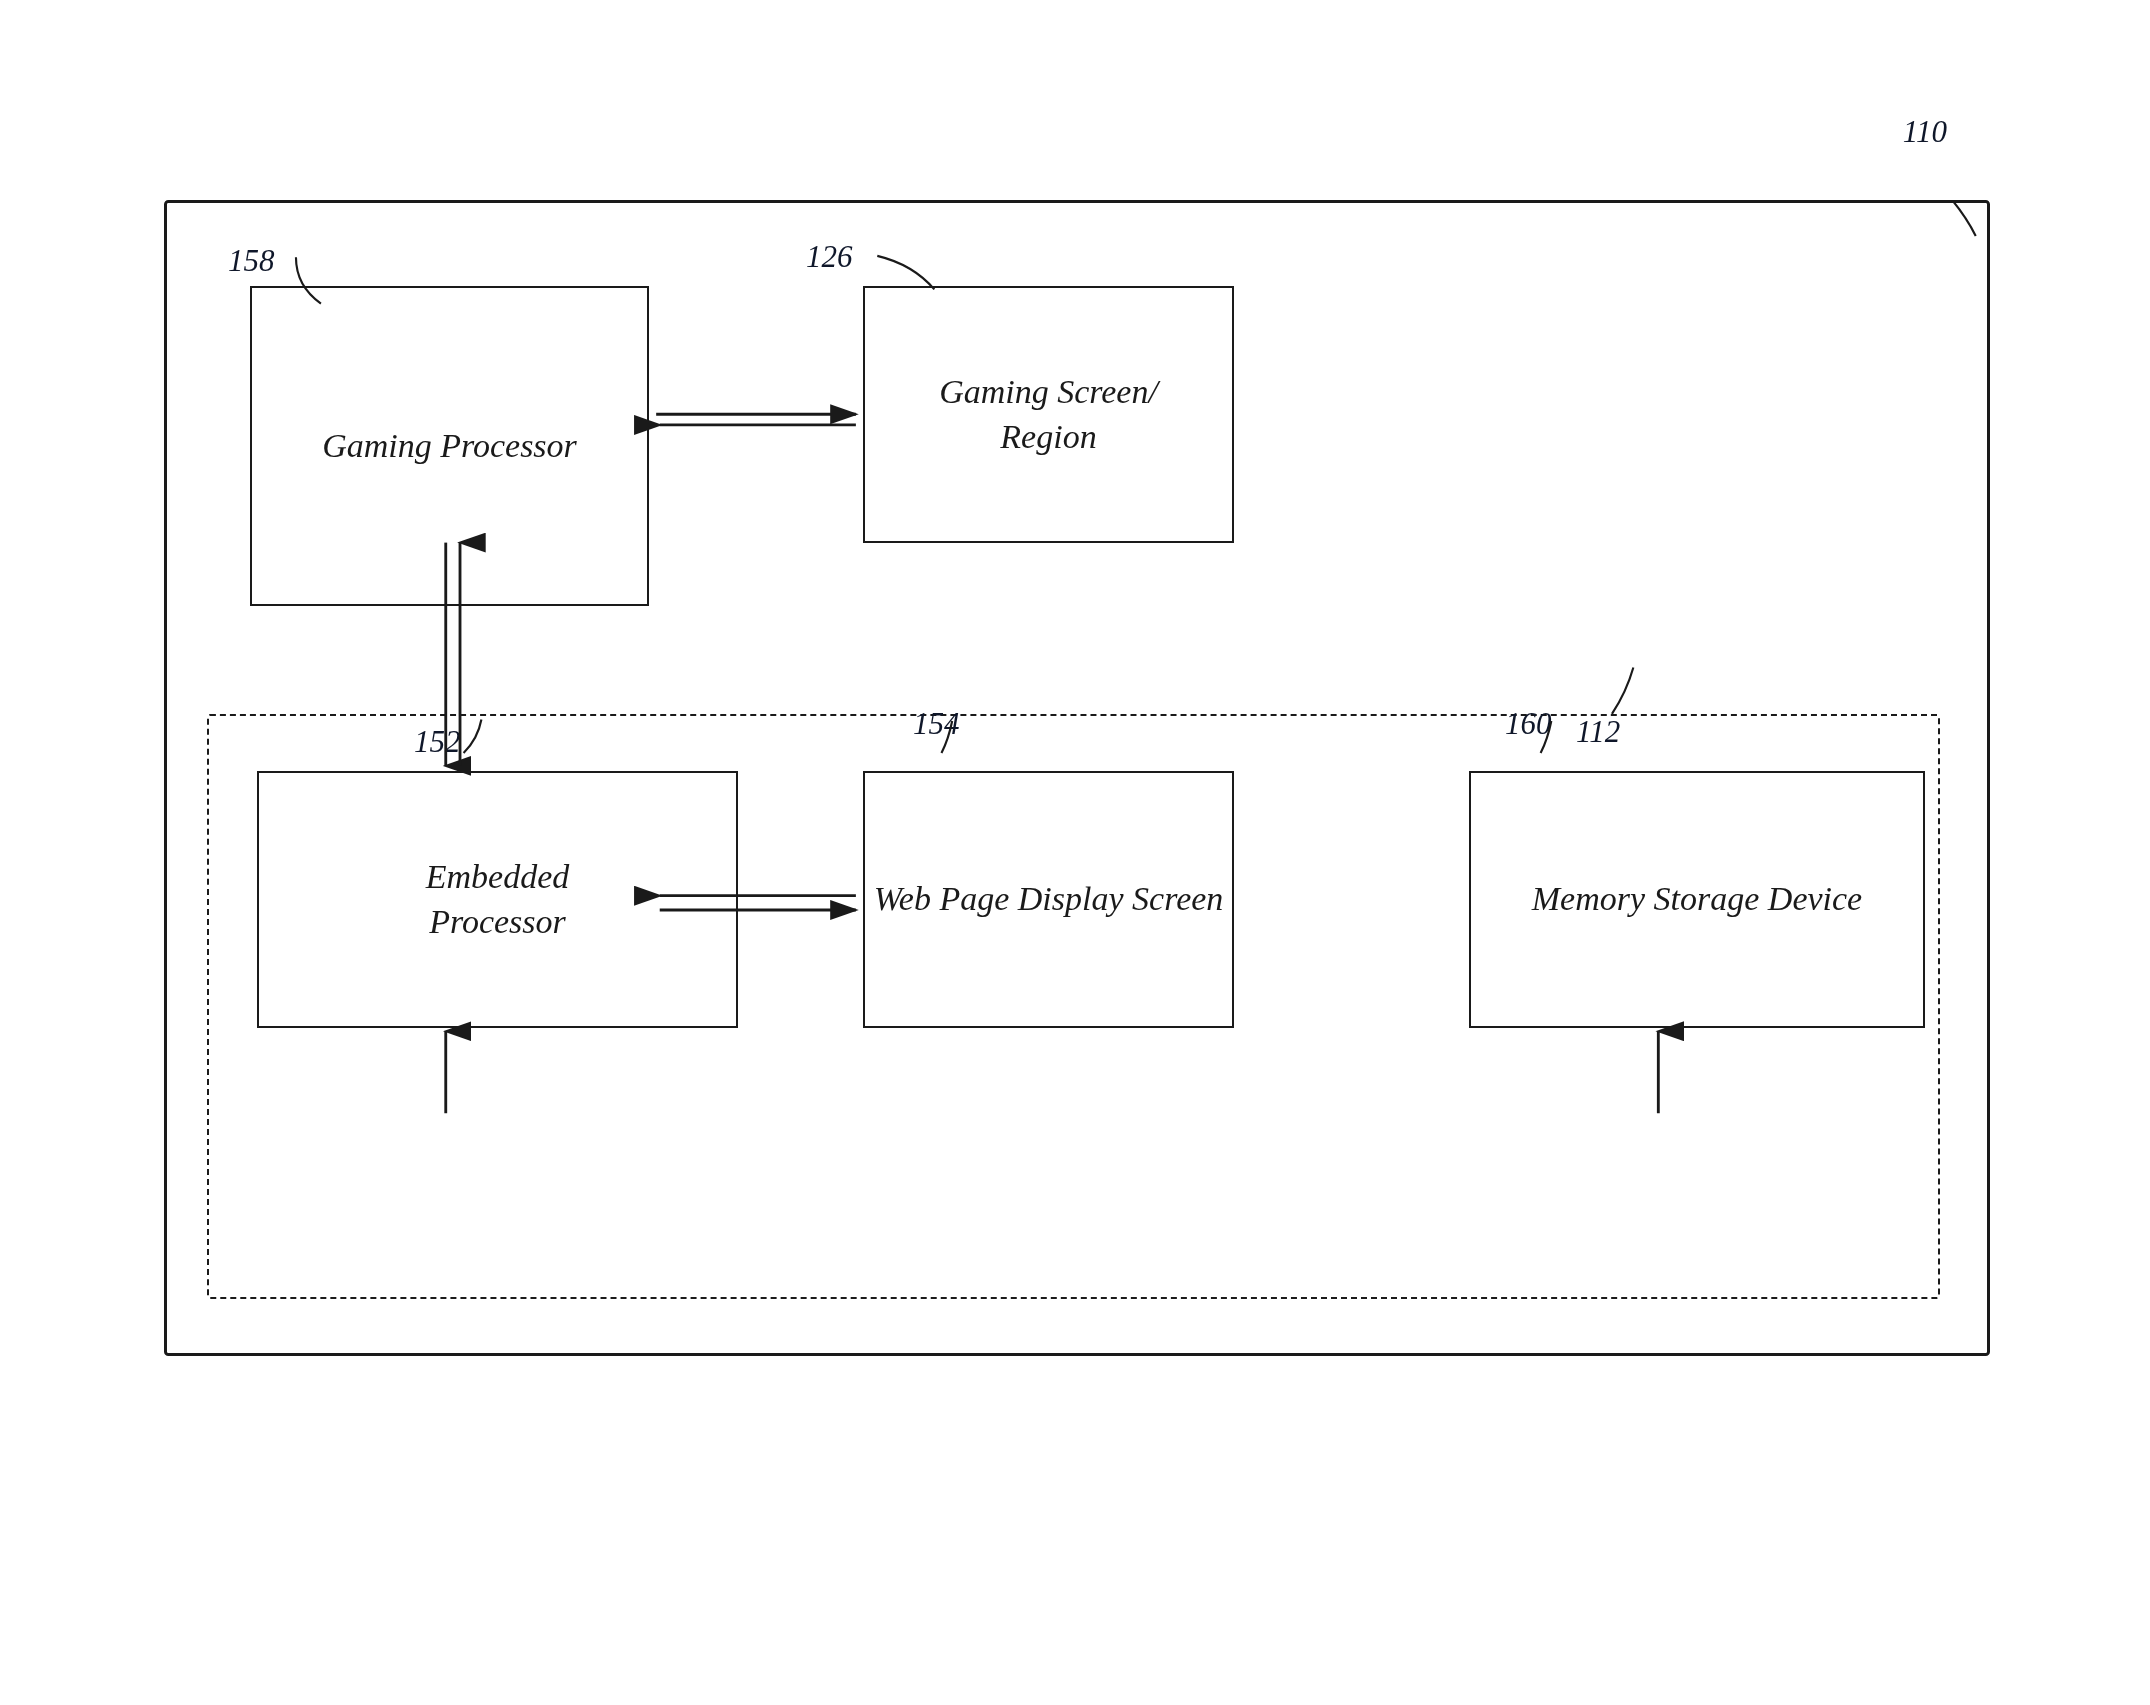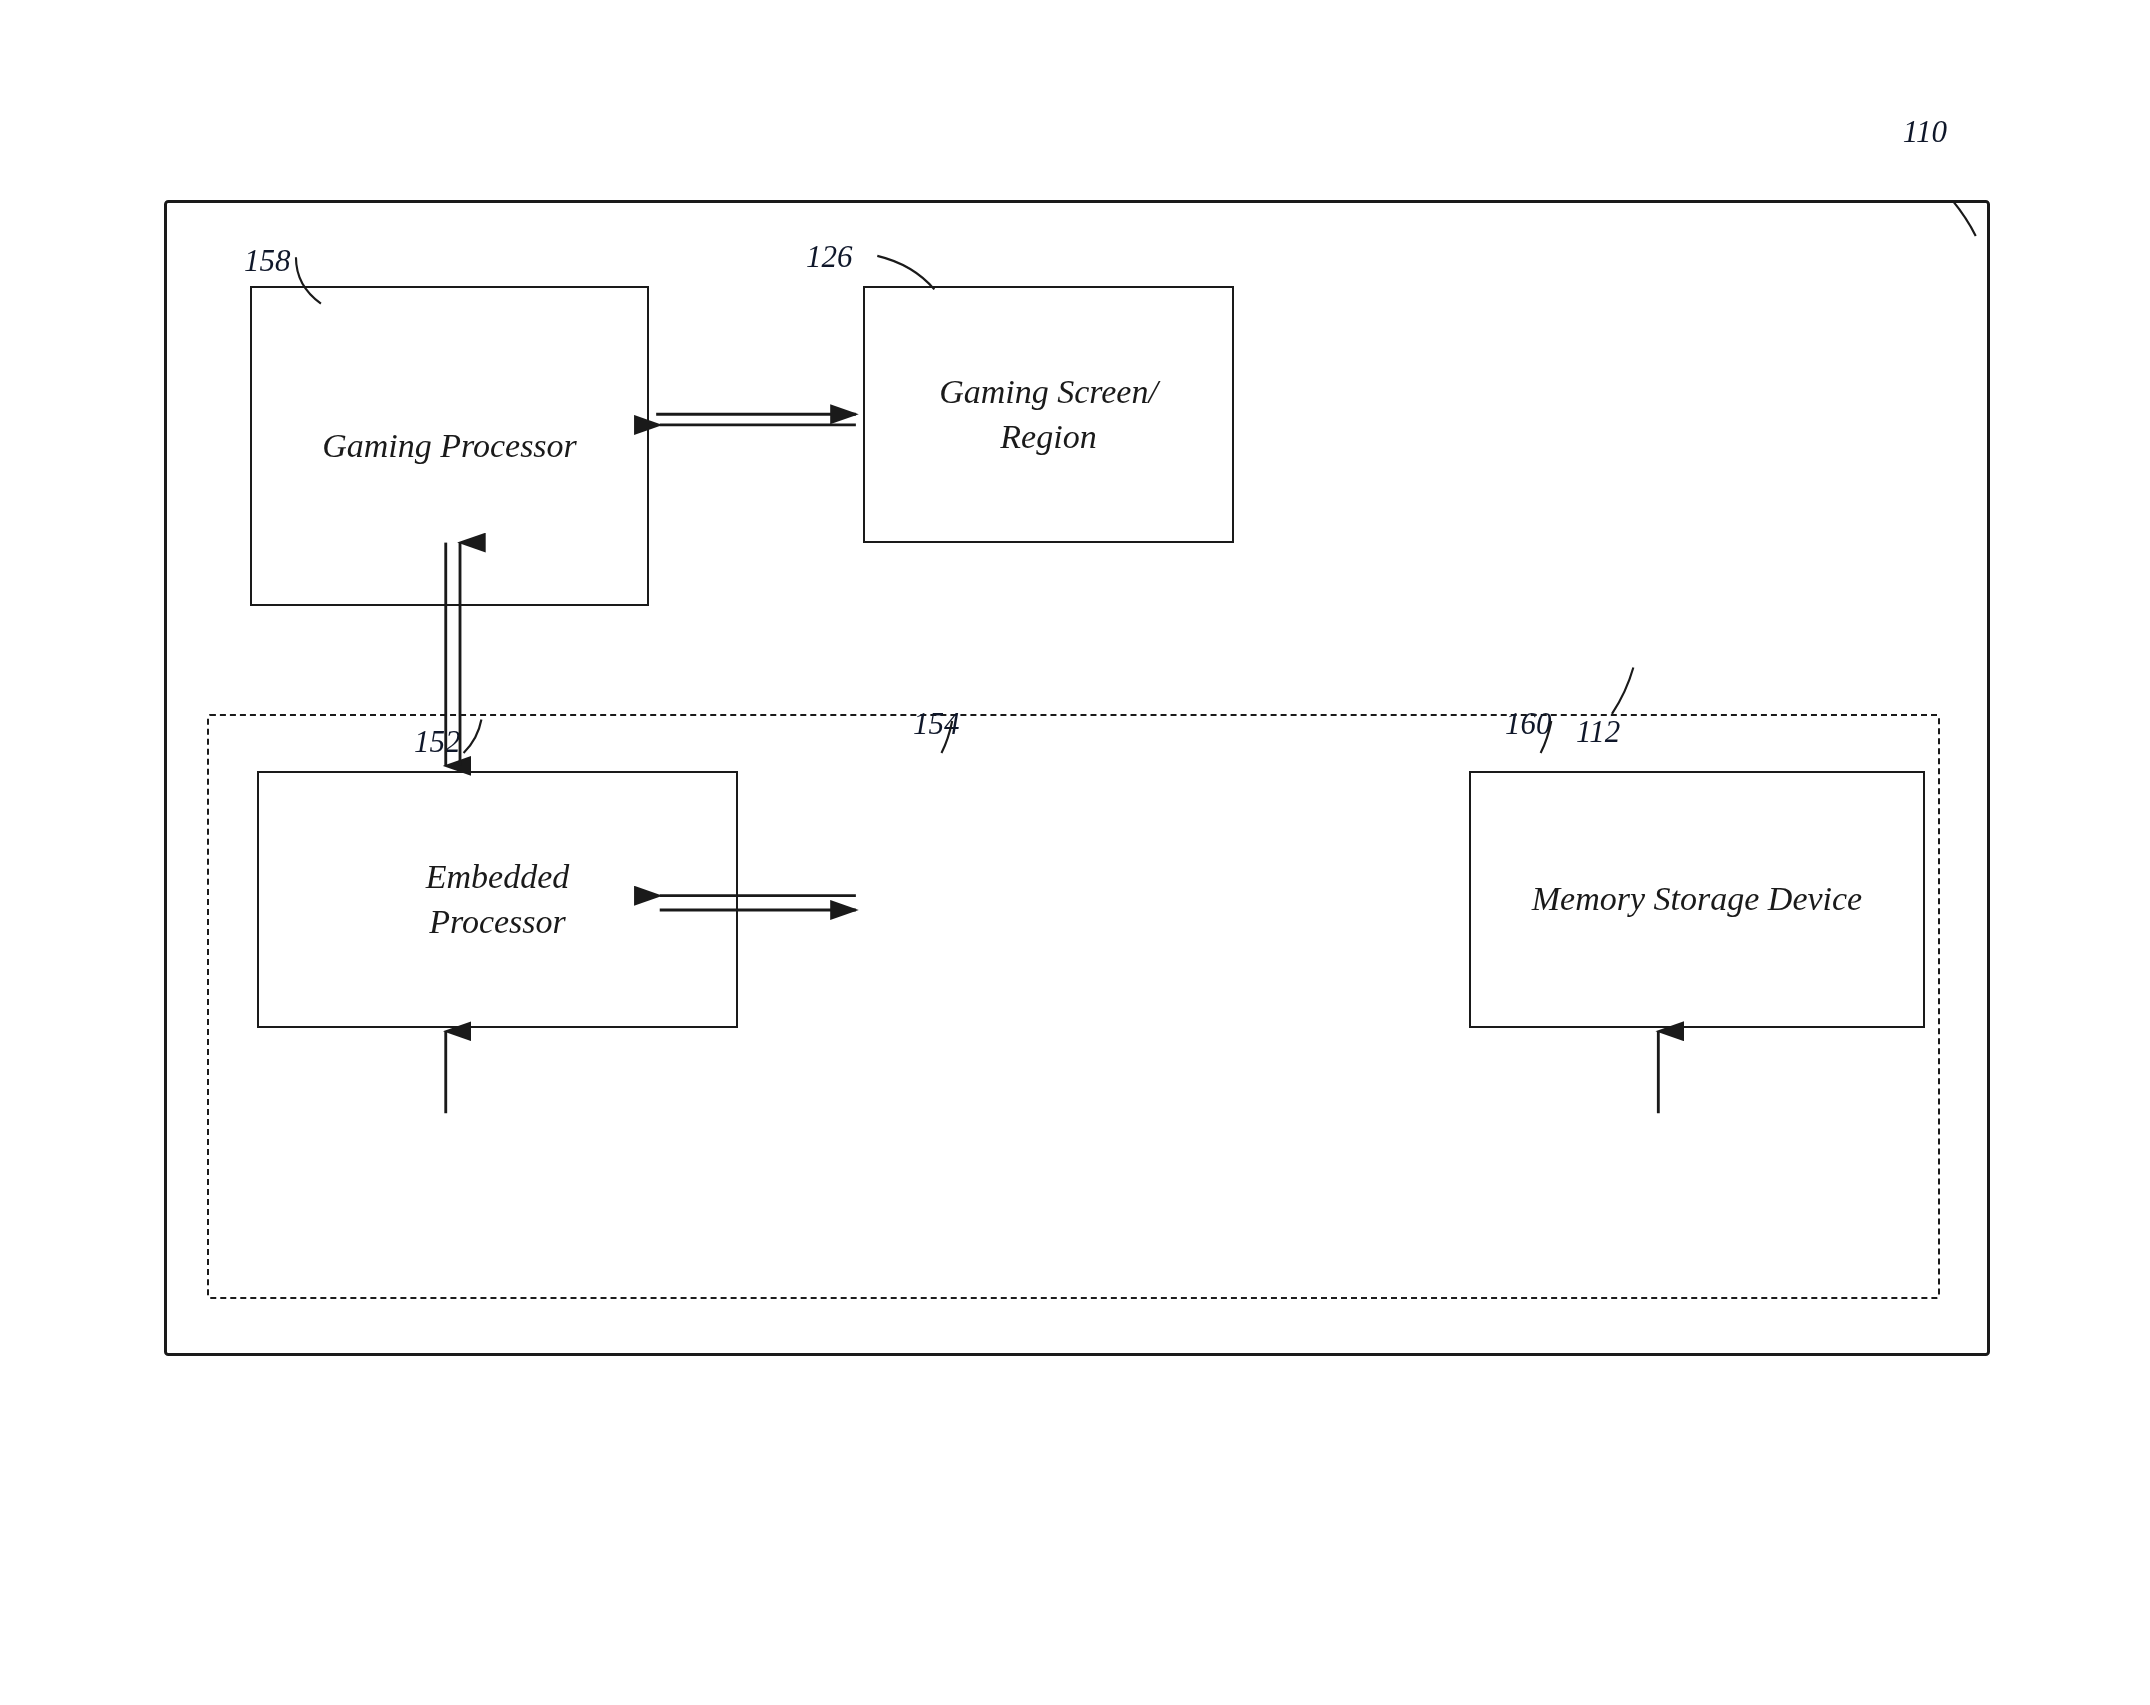--- a/index.html
+++ b/index.html
@@ -127,21 +127,21 @@
 <div class="diagram-container">
 
   <div class="outer-box"></div>
 
   <div class="dashed-box"></div>
 
   <div class="ref-label" style="top: -86px; right: 43px;">
     <span>110</span>
   </div>
 
-  <div class="ref-label" style="top: 43px; left: 64px; margin-left: 16px;">158</div>
+  <div class="ref-label" style="top: 43px; left: 64px;">158</div>
 
   <div class="ref-label" style="top: 39px; left: 642px;">126</div>
 
   <div class="ref-label" style="top: 469px; left: 1412px; margin-top: 45px;">112</div>
 
   <div class="ref-label" style="top: 484px; left: 250px; margin-top: 40px;">152</div>
 
   <div class="ref-label" style="top: 506px; left: 749px;">154</div>
 
   <div class="ref-label" style="top: 506px; left: 1341px;">160</div>
@@ -151,20 +151,23 @@
   </div>
 
   <div class="comp-box gaming-screen">
     <span>Gaming Screen/<br>Region</span>
   </div>
 
   <div class="comp-box embedded-processor">
     <span>Embedded<br>Processor</span>
   </div>
 
+  <div class="comp-box web-page-screen">
+    <span>Web Page Display Screen</span>
+  </div>
 
   <div class="comp-box memory-storage">
     <span>Memory Storage Device</span>
   </div>
 
   <svg class="arrows-svg" viewBox="0 0 2560 1620" xmlns="http://www.w3.org/2000/svg">
     <defs>
       <marker id="arrowhead-right" markerWidth="10" markerHeight="7" refX="9" refY="3.5" orient="auto">
         <polygon points="0 0, 10 3.5, 0 7" fill="#1a1a1a"></polygon>
       </marker>

